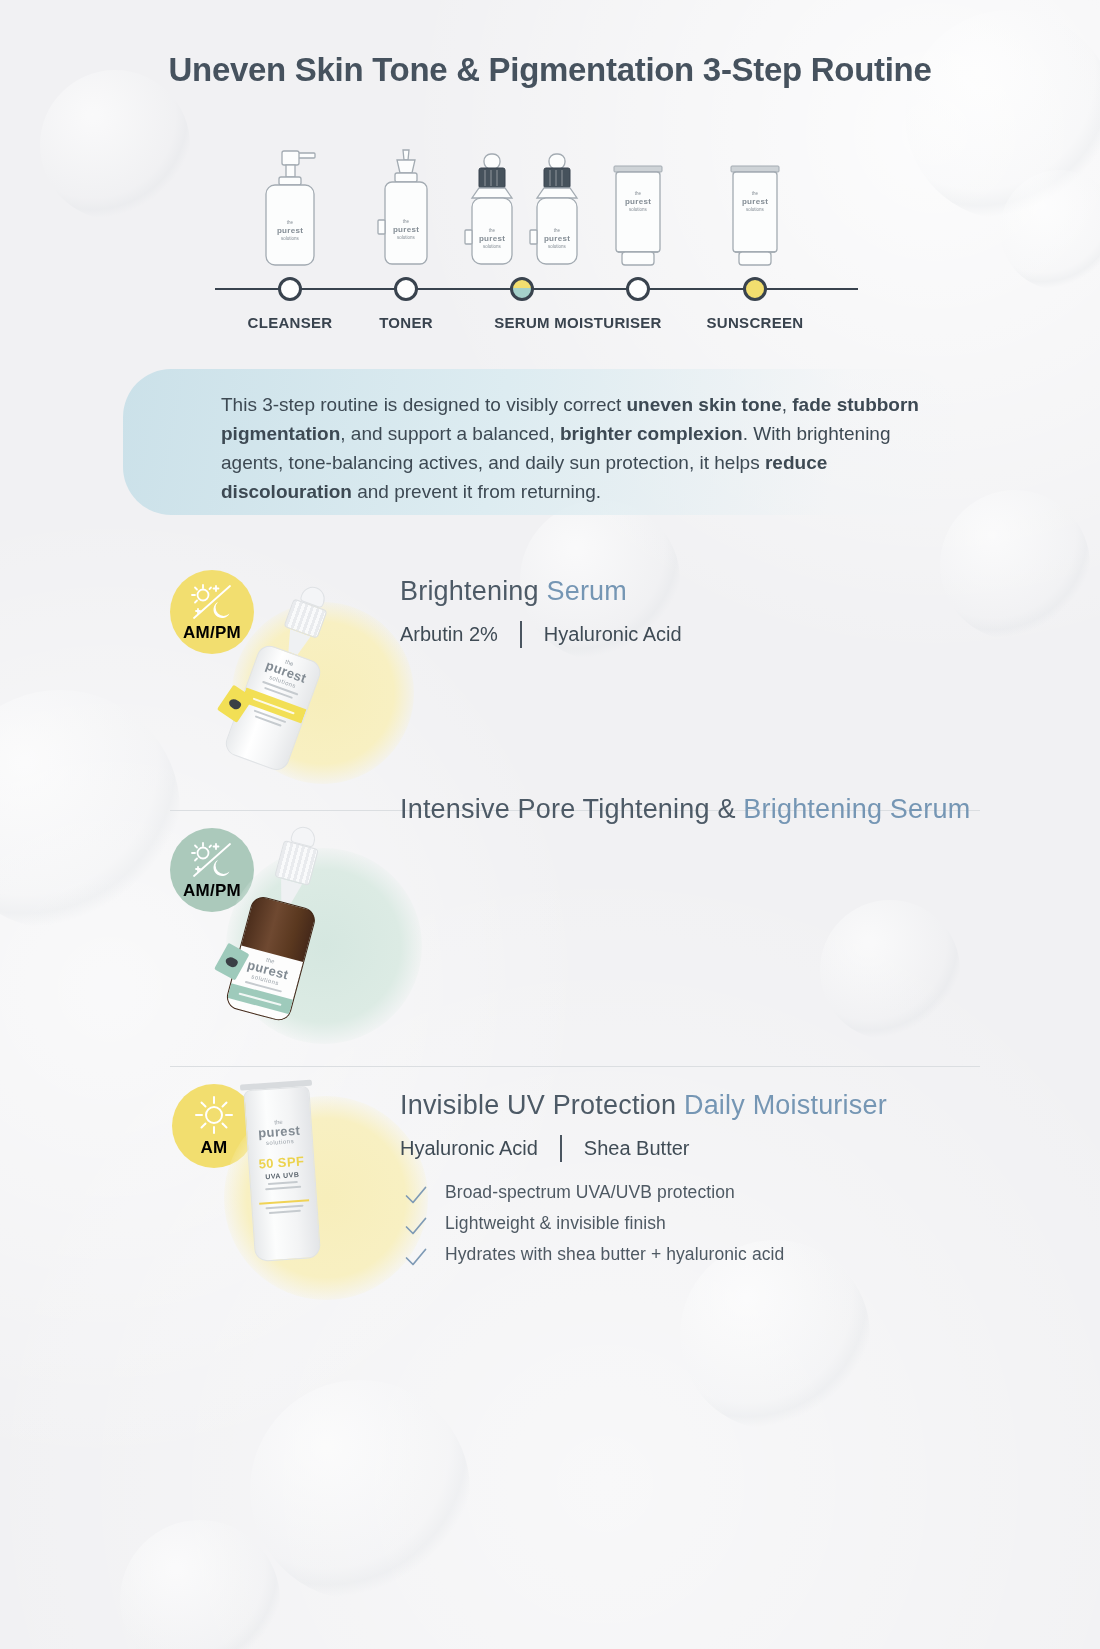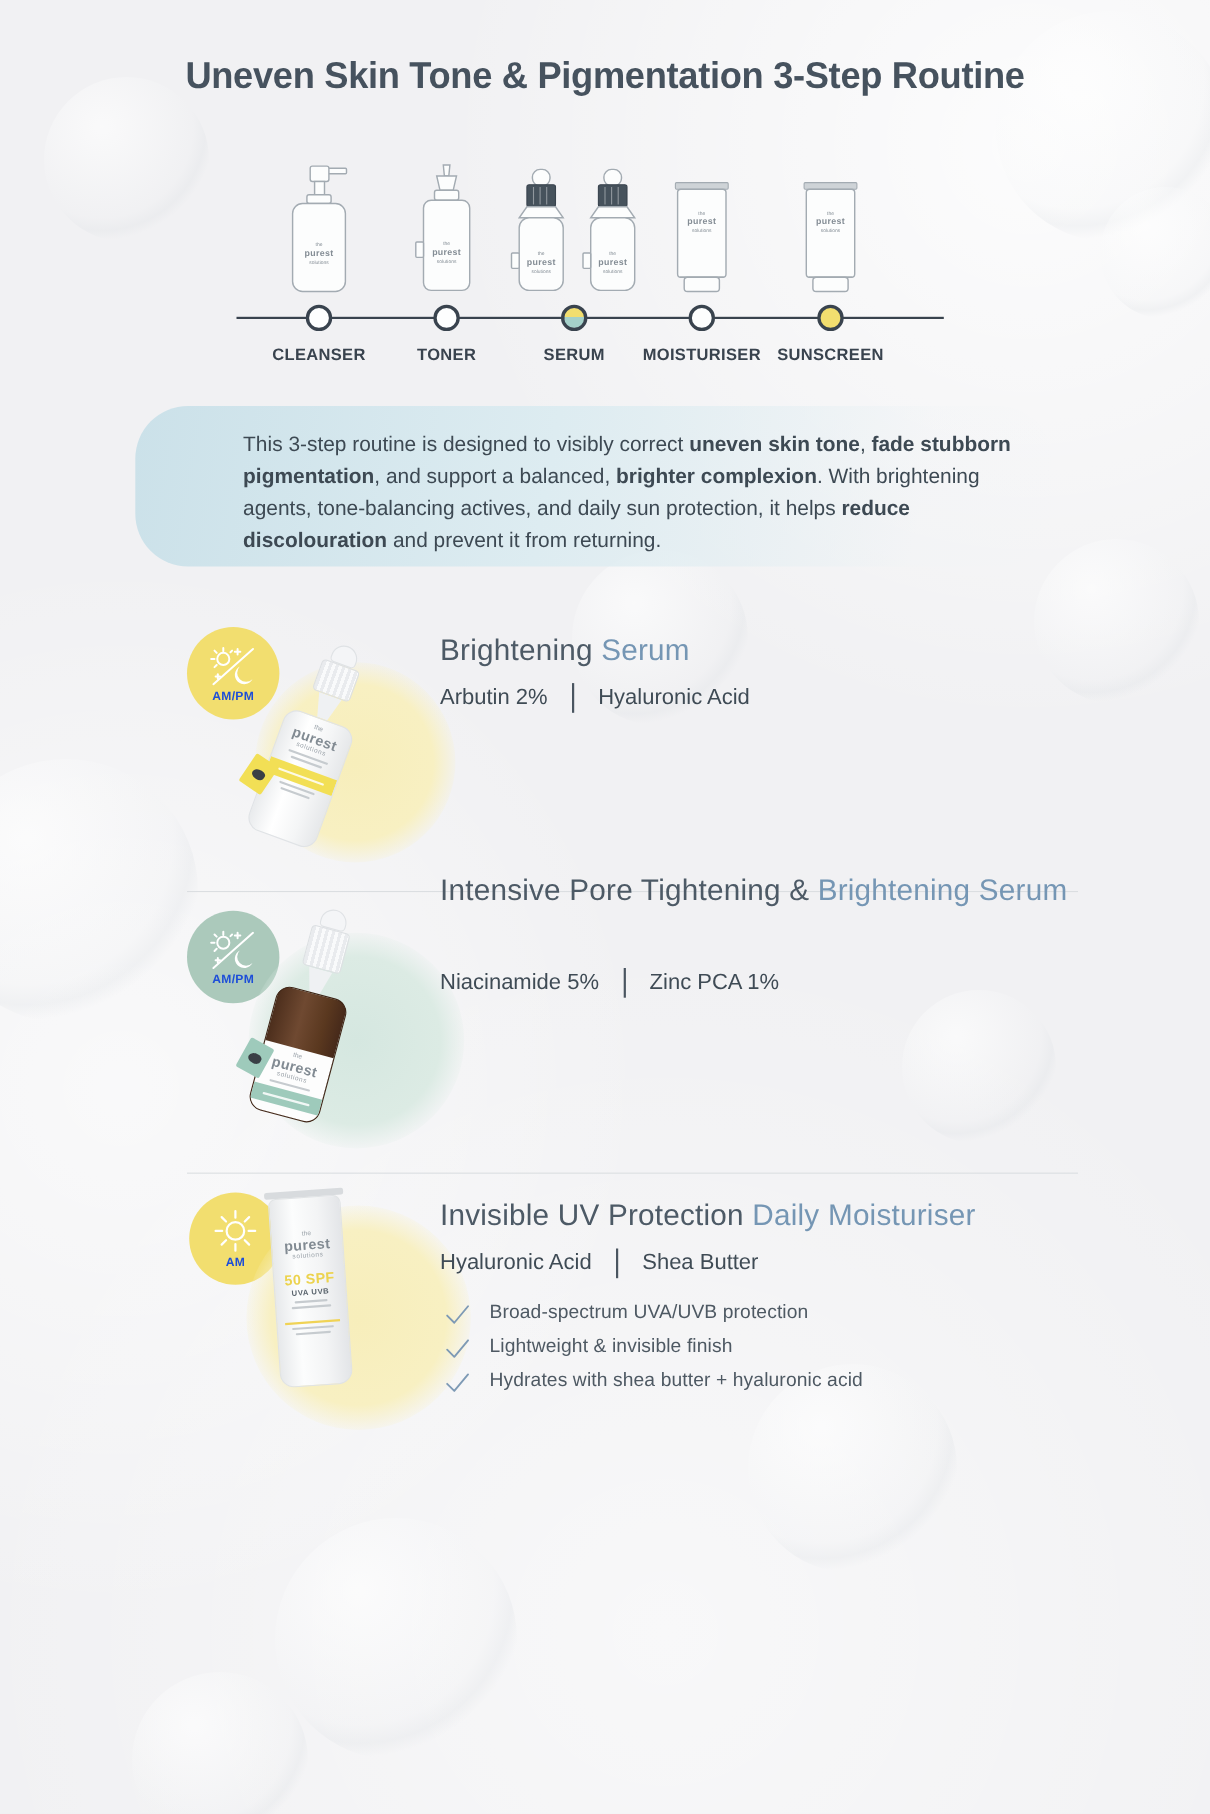--- a/index.html
+++ b/index.html
@@ -46,21 +46,21 @@
     padding:21px 36px 20px 98px;
     font-size:19px;line-height:29px;color:var(--intro-text);
   }
   .intro .seg-bold{font-weight:700;}
   
   .divider{position:absolute;left:170px;width:810px;height:1px;background:#dbdee1;}
   .badge{position:absolute;width:84px;height:84px;border-radius:50%;display:flex;flex-direction:column;align-items:center;justify-content:center;gap:1px;}
   .badge-yellow{background:var(--yellow);}
   .badge-sage{background:var(--sage);}
   .badge svg{display:block;}
-  .badge-label{font-size:11px;font-weight:700;color:#1d4ed8;letter-spacing:.3px;}
+  .badge-label{font-size:17px;font-weight:700;color:#000000;letter-spacing:.3px;}
   .pcircle{position:absolute;border-radius:50%;}
   .pc-yellow{background:radial-gradient(circle, #f7eebb 0%, #f8f0c2 55%, rgba(248,240,194,0) 74%);}
   .pc-teal{background:radial-gradient(circle, #d5e7e0 0%, #dcebe4 55%, rgba(220,235,228,0) 74%);}
   .ptitle{position:absolute;left:400px;margin:0;font-size:27px;font-weight:400;letter-spacing:.2px;white-space:nowrap;}
   .t-primary{color:var(--heading-soft);}
   .t-accent{color:var(--accent-blue);}
   .ingredients{position:absolute;left:400px;display:flex;align-items:center;gap:22px;font-size:20px;color:#3f4b55;white-space:nowrap;}
   .vbar{width:2px;height:27px;background:#4a5560;}
   .benefits{position:absolute;left:404px;display:flex;flex-direction:column;gap:8px;}
   .benefit{display:flex;align-items:flex-start;gap:17px;}
@@ -196,21 +196,21 @@
 
   <div class="tl-line"></div>
   <div class="dot" style="left:278px;"></div>
   <div class="dot" style="left:394px;"></div>
   <div class="dot dot-split" style="left:510px;"></div>
   <div class="dot" style="left:626px;"></div>
   <div class="dot dot-yellow" style="left:743px;"></div>
   <span class="tl-label" style="left:290px;">CLEANSER</span>
   <span class="tl-label" style="left:406px;">TONER</span>
   <span class="tl-label" style="left:522px;">SERUM</span>
-  <span class="tl-label" style="left:638px;">MOISTURISER</span>
+  <span class="tl-label" style="left:608px;">MOISTURISER</span>
   <span class="tl-label" style="left:755px;">SUNSCREEN</span>
 
   <div class="intro"><span>This 3-step routine is designed to visibly correct </span><span class="seg-bold">uneven skin tone</span><span>, </span><span class="seg-bold">fade stubborn pigmentation</span><span>, and support a balanced, </span><span class="seg-bold">brighter complexion</span><span>. With brightening agents, tone-balancing actives, and daily sun protection, it helps </span><span class="seg-bold">reduce discolouration</span><span> and prevent it from returning.</span></div>
 
   <div class="badge badge-yellow" style="left:170px;top:570px;">
     <svg width="48" height="40" viewBox="0 0 48 40">
       <g stroke="#ffffff" stroke-width="1.8" fill="none" stroke-linecap="round">
         <line x1="6" y1="36" x2="42" y2="4"></line>
         <circle cx="15" cy="13" r="5.5"></circle>
         <line x1="15" y1="3" x2="15" y2="6"></line>
@@ -294,25 +294,20 @@
         <div class="band band-teal" style="margin-top:4px;">
             <div class="bandline"></div>
           </div>
       </div>
     </div>
     <div class="tag tag-teal" style="left:-16px;bottom:30px;transform:rotate(14deg);">
         <div class="bird"></div>
       </div>
   </div>
   <h2 class="ptitle" style="top:794px;"><span class="t-primary">Intensive Pore Tightening &amp; </span><span class="t-accent">Brightening Serum</span></h2>
-  <div class="ingredients" style="top:880px;">
-    <span>Niacinamide 5%</span>
-    <span class="vbar"></span>
-    <span>Zinc PCA 1%</span>
-  </div>
 
   <div class="divider" style="top:1066px;"></div>
 
   <div class="badge badge-yellow" style="left:172px;top:1084px;">
     <svg width="44" height="42" viewBox="0 0 44 42">
       <g stroke="#ffffff" stroke-width="2" fill="none" stroke-linecap="round">
         <circle cx="22" cy="20" r="8"></circle>
         <line x1="22" y1="2" x2="22" y2="8"></line>
         <line x1="22" y1="32" x2="22" y2="38"></line>
         <line x1="4" y1="20" x2="10" y2="20"></line>

